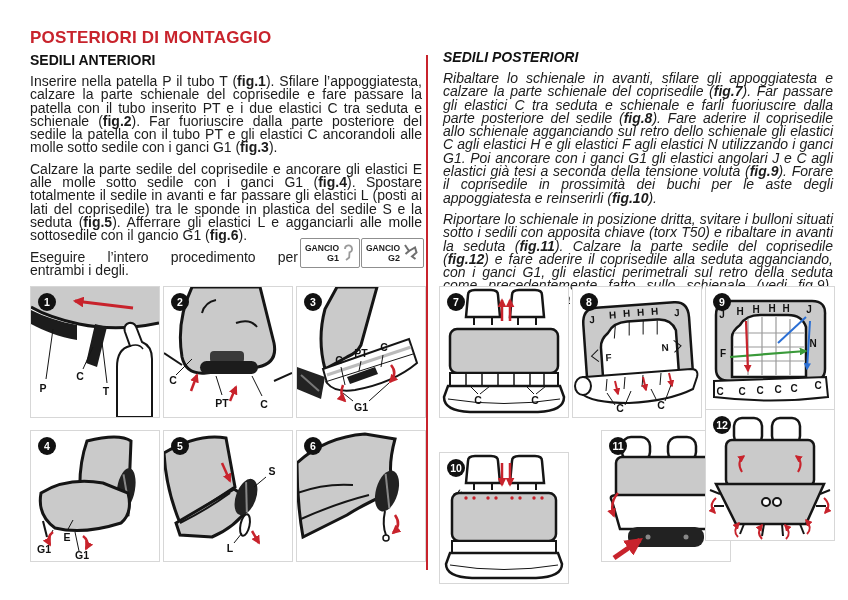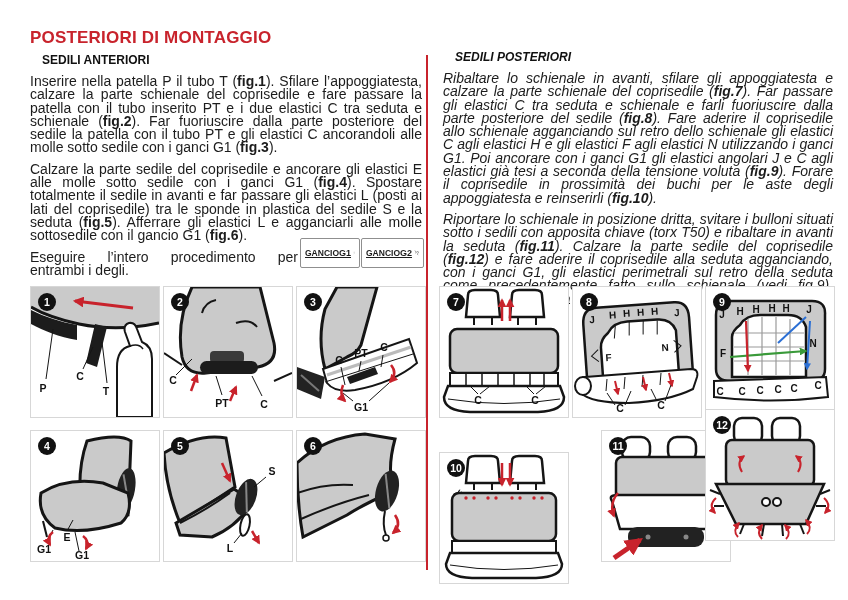--- a/index.html
+++ b/index.html
@@ -5,28 +5,28 @@
   html,body{margin:0;padding:0;}
   body{
     width:848px;height:600px;background:#ffffff;position:relative;overflow:hidden;
     font-family:"Liberation Sans", sans-serif;color:#1c1c1c;
   }
   .page{position:absolute;inset:0;}
   .col{position:absolute;width:392px;}
   .col-left{left:30px;top:28px;}
   .col-right{left:443px;top:50px;width:390px;font-style:italic;}
   h1{font-size:17px;line-height:19px;margin:0 0 6px 0;color:#c8232c;letter-spacing:.2px;}
-  h2{font-size:12px;line-height:15px;margin:0 0 7px 12px;color:#111;}
+  h2{font-size:14px;line-height:15px;margin:0 0 7px 0;color:#111;}
   p{font-size:14px;line-height:13.3px;margin:0 0 8px 0;text-align:justify;}
   p:last-child{margin-bottom:8px;}
   .bb{font-weight:bold;}
   .divider{position:absolute;left:426px;top:55px;width:2px;height:515px;background:#c8232c;}
   .hook-box{position:absolute;top:238px;height:26px;border:1.5px solid #8f8f8f;border-radius:2px;
     background:#fff;display:flex;align-items:center;padding:1px 4px;gap:2px;}
-  .hook-text{display:flex;align-items:flex-end;line-height:10px;text-decoration:underline;}
+  .hook-text{display:flex;flex-direction:column;align-items:flex-end;line-height:10px;}
   .hook-text .l1{font-size:8.5px;font-weight:bold;}
   .hook-text .l2{font-size:9px;font-weight:bold;}
   .panel{position:absolute;width:128px;height:130px;background:#fff;border:1px solid #d7d7d7;box-sizing:content-box;}
   .panel svg{display:block;}
   .panel text{font-family:"Liberation Sans", sans-serif;font-weight:bold;font-size:10.5px;fill:#111;}
   .panel text.num{fill:#fff;font-size:10.5px;text-anchor:middle;}
   .panel text.sm{font-size:10px;}
   .ol{stroke:#151515;fill:none;}
   .ld{stroke:#151515;stroke-width:1;fill:none;}
   .red{stroke:#c8232c;fill:none;}

